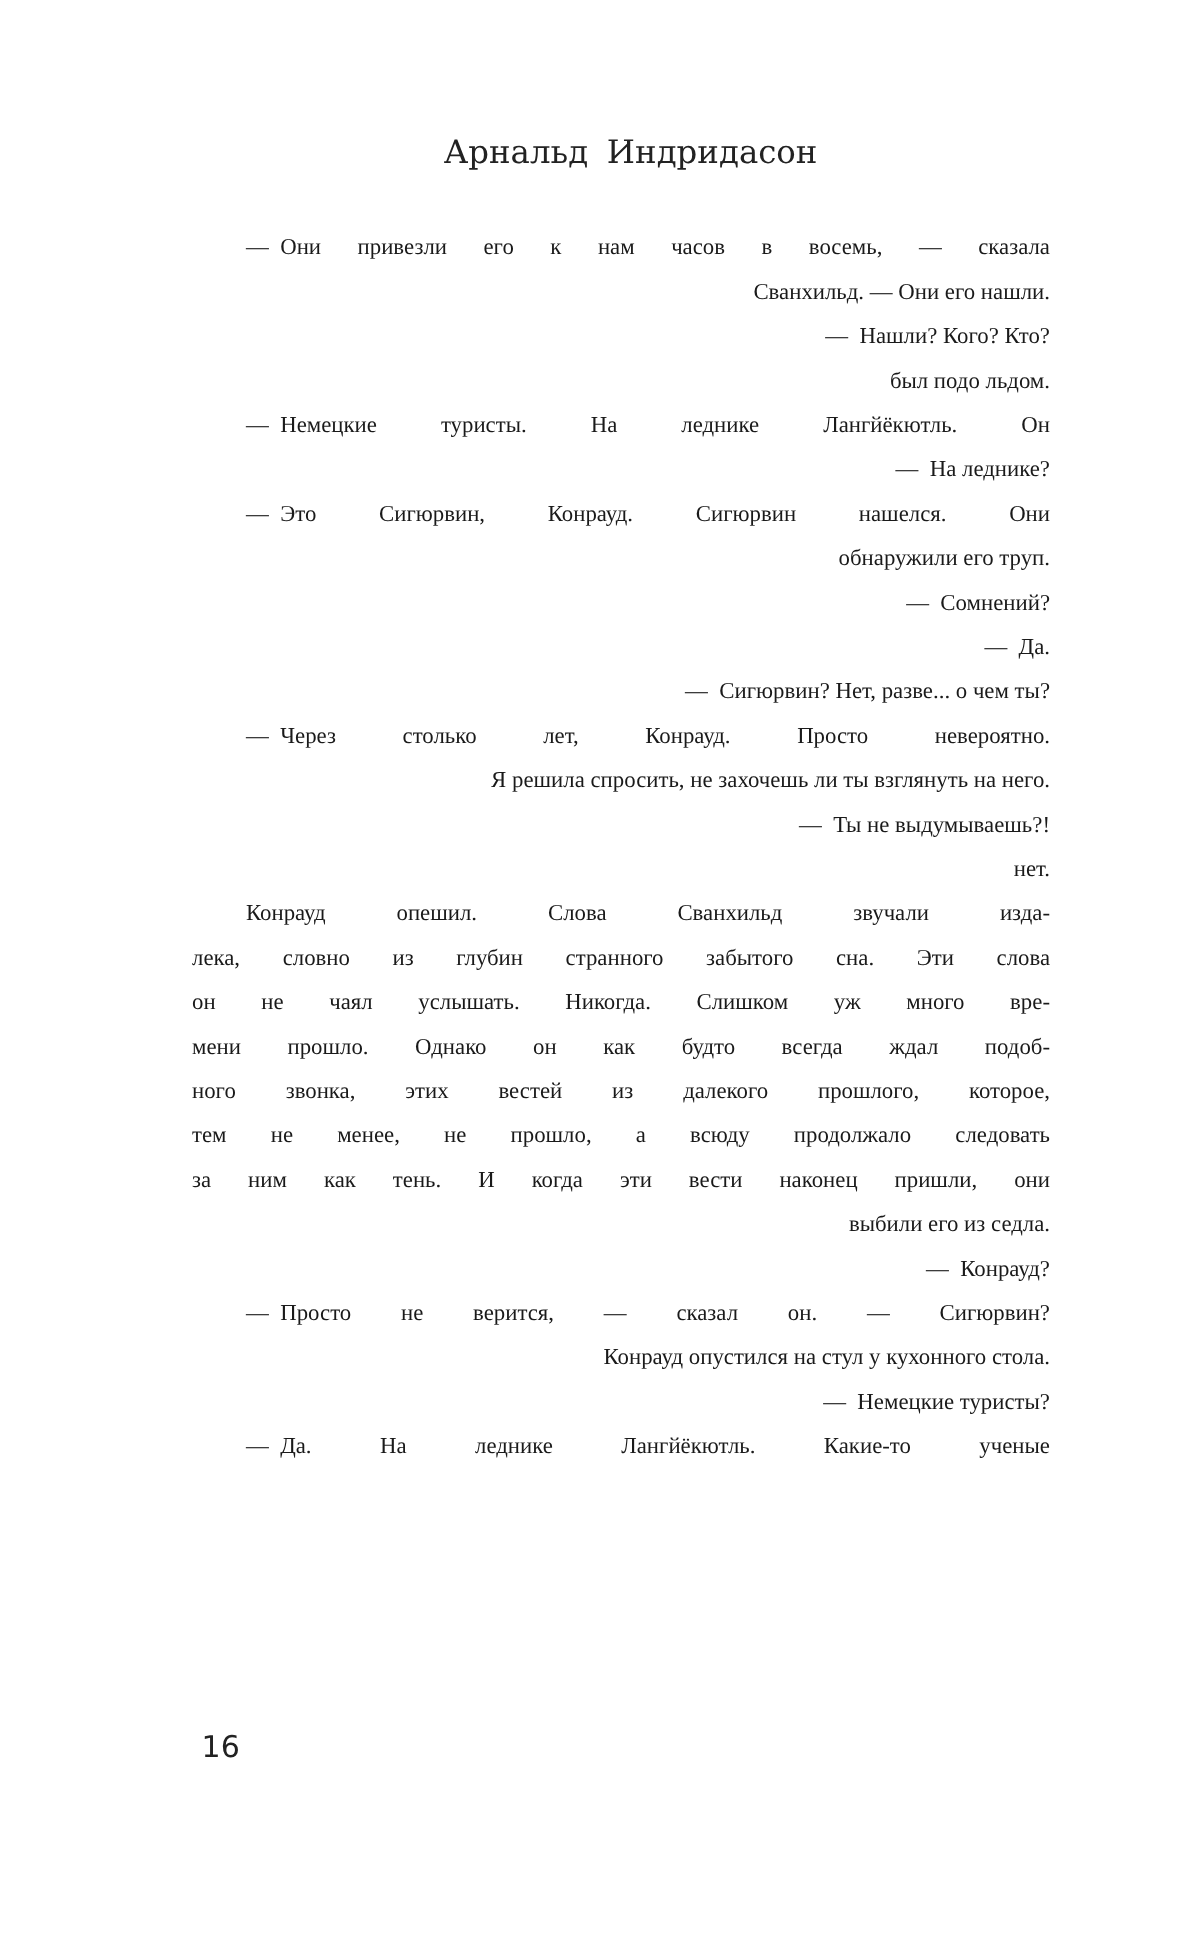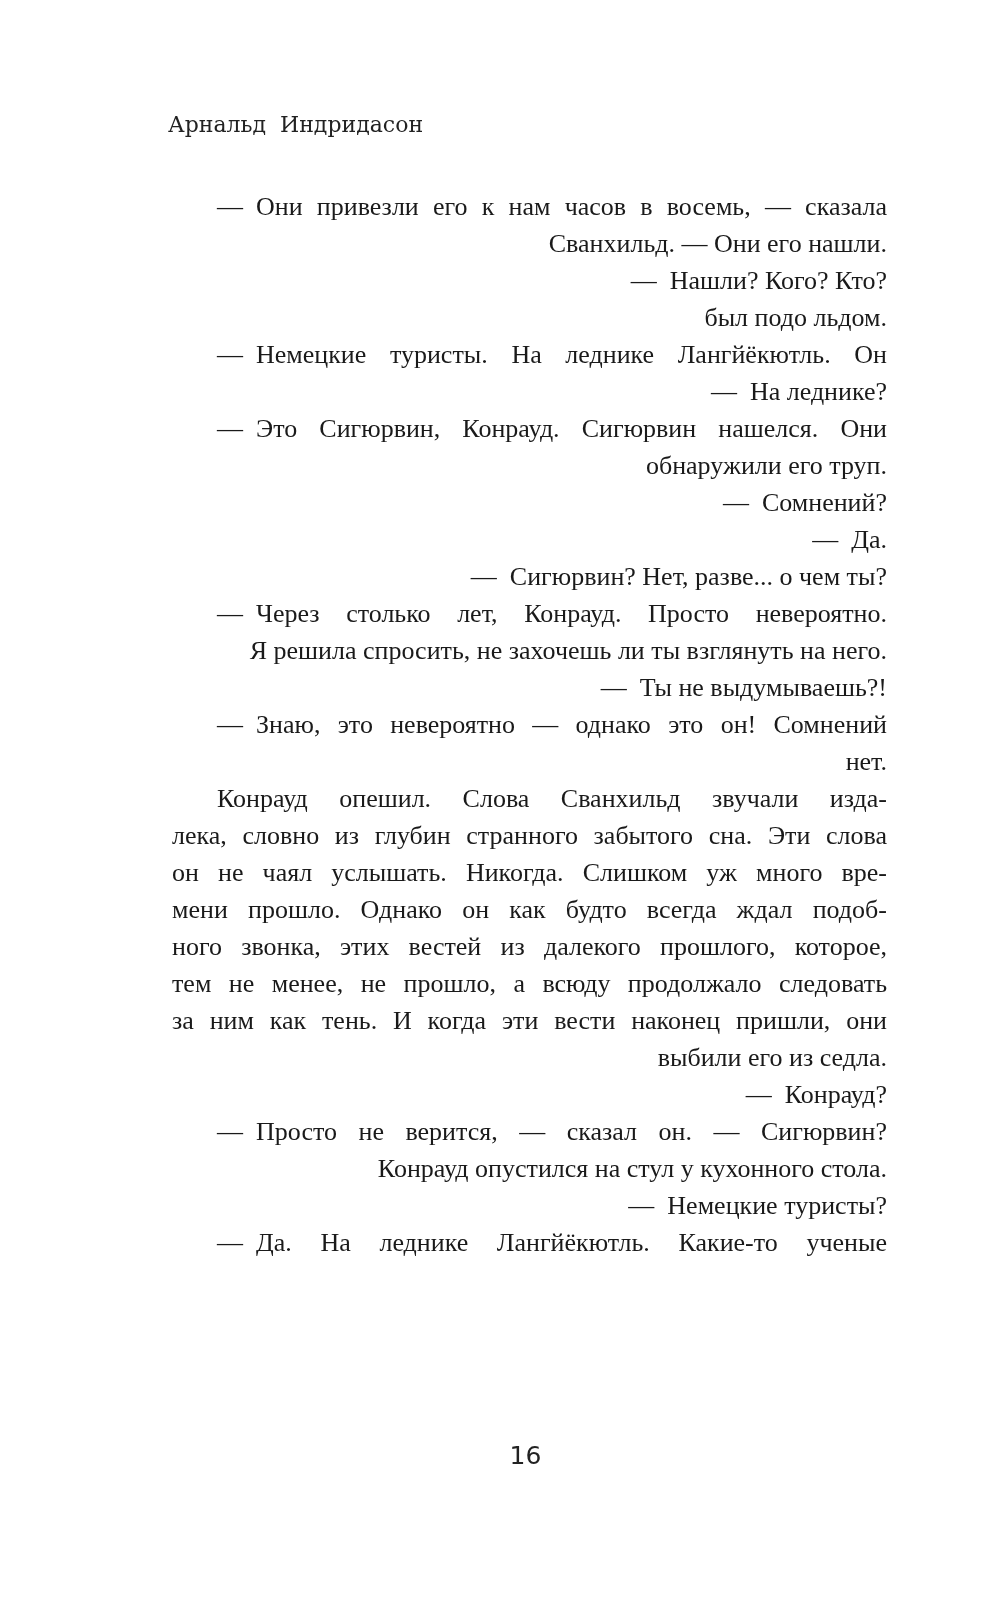--- a/index.html
+++ b/index.html
@@ -13,32 +13,33 @@
     position: relative;
     font-family: "Liberation Serif", serif;
     color: #1a1a1a;
     overflow: hidden;
   }
   .running-head {
     position: absolute;
     top: 112px;
     left: 168px;
     width: 715px;
+    text-align: center;
     font-family: "DejaVu Serif", serif;
-    font-size: 22px;
+    font-size: 27px;
     color: #222222;
     word-spacing: 7px;
     white-space: nowrap;
   }
   .text-block {
     position: absolute;
     top: 188px;
-    left: 172px;
+    left: 160px;
     width: 715px;
-    font-size: 26px;
+    font-size: 19px;
     line-height: 37px;
   }
   .line {
     height: 37px;
     overflow: hidden;
   }
   .line.fill {
     text-align: justify;
     text-align-last: justify;
   }
@@ -47,21 +48,21 @@
     white-space: nowrap;
   }
   .line.first {
     text-indent: 45px;
   }
   .page-number {
     position: absolute;
     top: 1441px;
     left: 168px;
     width: 715px;
-    text-align: center;
+    text-align: left;
     font-family: "DejaVu Sans", sans-serif;
     font-size: 25px;
     color: #222222;
   }
 </style>
 </head>
 <body>
 
 <div class="running-head">Арнальд Индридасон</div>
 
@@ -73,21 +74,20 @@
   <div class="line first fill">— Немецкие туристы. На леднике Лангйёкютль. Он</div>
   <div class="line first end">— На леднике?</div>
   <div class="line first fill">— Это Сигюрвин, Конрауд. Сигюрвин нашелся. Они</div>
   <div class="line end">обнаружили его труп.</div>
   <div class="line first end">— Сомнений?</div>
   <div class="line first end">— Да.</div>
   <div class="line first end">— Сигюрвин? Нет, разве... о чем ты?</div>
   <div class="line first fill">— Через столько лет, Конрауд. Просто невероятно.</div>
   <div class="line end">Я решила спросить, не захочешь ли ты взглянуть на него.</div>
   <div class="line first end">— Ты не выдумываешь?!</div>
-  <div class="line first fill">— Знаю, это невероятно — однако это он! Сомнений</div>
   <div class="line end">нет.</div>
   <div class="line first fill">Конрауд опешил. Слова Сванхильд звучали изда-</div>
   <div class="line fill">лека, словно из глубин странного забытого сна. Эти слова</div>
   <div class="line fill">он не чаял услышать. Никогда. Слишком уж много вре-</div>
   <div class="line fill">мени прошло. Однако он как будто всегда ждал подоб-</div>
   <div class="line fill">ного звонка, этих вестей из далекого прошлого, которое,</div>
   <div class="line fill">тем не менее, не прошло, а всюду продолжало следовать</div>
   <div class="line fill">за ним как тень. И когда эти вести наконец пришли, они</div>
   <div class="line end">выбили его из седла.</div>
   <div class="line first end">— Конрауд?</div>

